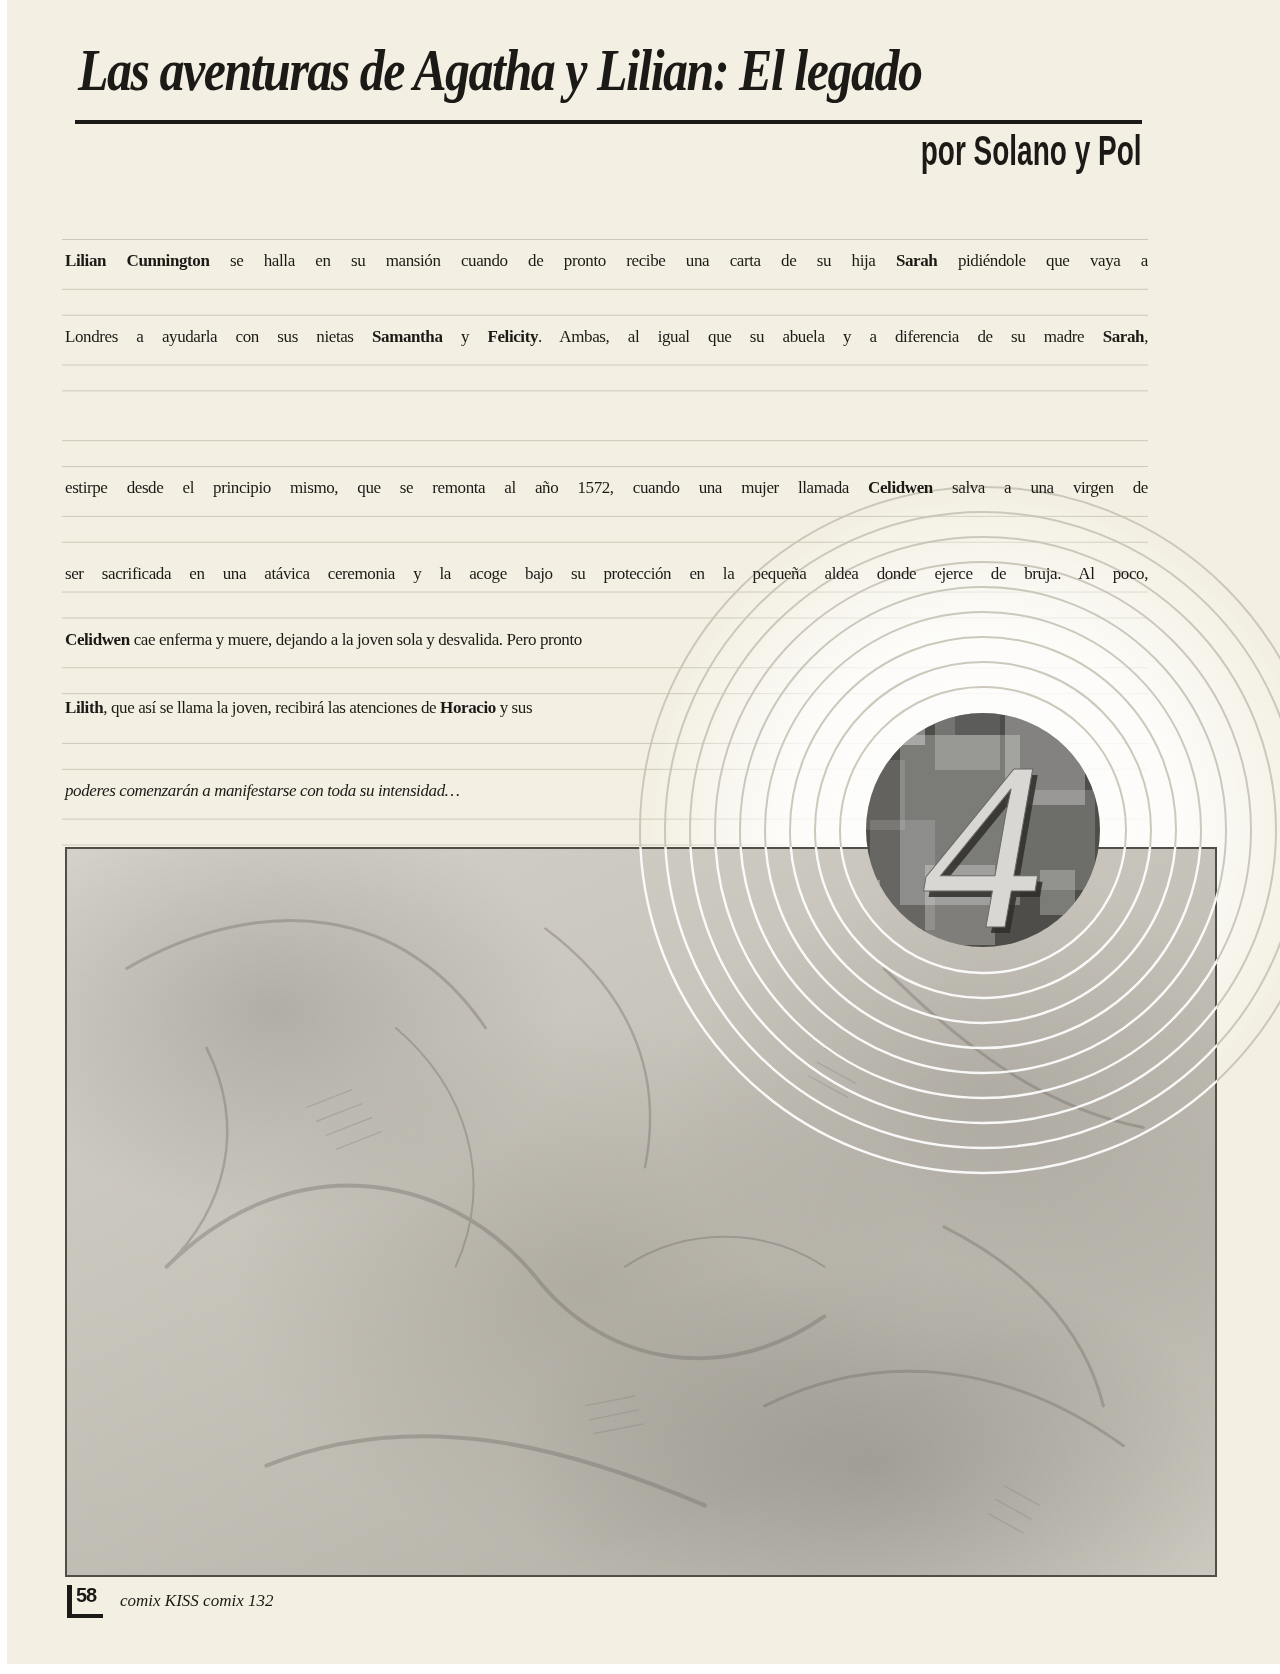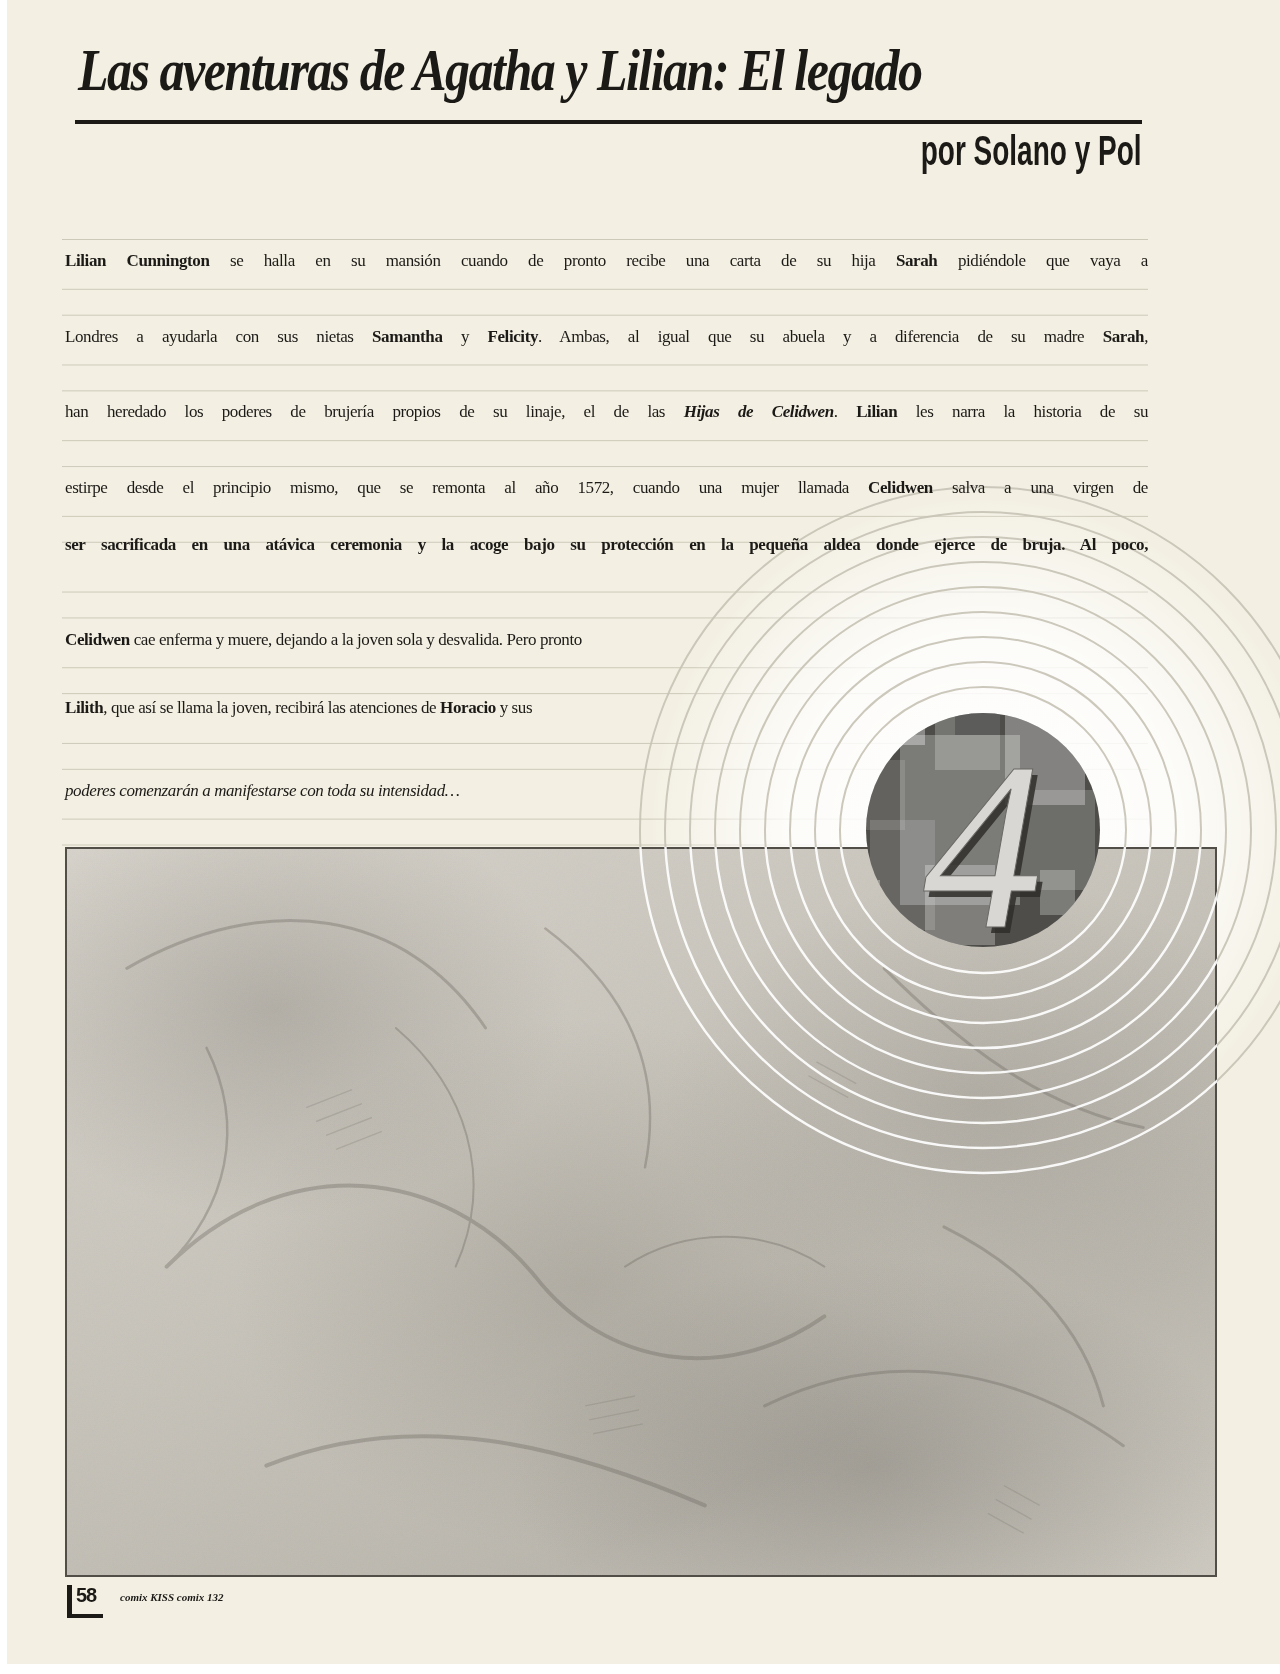--- a/index.html
+++ b/index.html
@@ -70,21 +70,21 @@
 
   
   .pageno-bar{position:absolute; left:67px; top:1585px; width:5px; height:32px; background:var(--ink,#1c1a17);}
   .pageno-underline{position:absolute; left:67px; top:1614px; width:36px; height:4px; background:var(--ink,#1c1a17);}
   .pageno{
     position:absolute; left:76px; top:1584px;
     font-family:"Liberation Sans", sans-serif; font-weight:bold; font-size:20px; letter-spacing:-1px;
   }
   .magazine{
     position:absolute; left:120px; top:1591px;
-    font-style:italic; font-weight:700; font-size:11px; letter-spacing:0px;
+    font-style:italic; font-weight:400; font-size:17px; letter-spacing:0px;
   }
 </style>
 </head>
 <body>
 
 <div class="page">
 
   <div class="ruled"></div>
 
   <div class="glow"></div>
@@ -148,23 +148,22 @@
         <circle cx="423" cy="400" r="268"></circle>
       <circle cx="423" cy="400" r="293"></circle>
         <circle cx="423" cy="400" r="318"></circle>
       <circle cx="423" cy="400" r="343"></circle>
     </g>
   </svg>
 
   <div class="intro">
       <div class="intro-line jl" style="top: 246px;"><span class="b">Lilian Cunnington</span><span> se halla en su mansión cuando de pronto recibe una carta de su hija </span><span class="b">Sarah</span><span> pidiéndole que vaya a</span></div>
       <div class="intro-line jl" style="top: 321.7px;"><span>Londres a ayudarla con sus nietas </span><span class="b">Samantha</span><span> y </span><span class="b">Felicity</span><span>. Ambas, al igual que su abuela y a diferencia de su madre </span><span class="b">Sarah</span><span>,</span></div>
-      <div class="intro-line jl" style="top: 397.4px;"><span>han heredado los poderes de brujería propios de su linaje, el de las </span><span class="b i">Hijas de Celidwen</span><span>. </span><span class="b">Lilian</span><span> les narra la historia de su</span></div>
       <div class="intro-line jl" style="top: 473.1px;"><span>estirpe desde el principio mismo, que se remonta al año 1572, cuando una mujer llamada </span><span class="b">Celidwen</span><span> salva a una virgen de</span></div>
-      <div class="intro-line jl" style="top: 530px; font-weight: bold;"><span>ser sacrificada en una atávica ceremonia y la acoge bajo su protección en la pequeña aldea donde ejerce de bruja. Al poco,</span></div>
+      <div class="intro-line jl" style="top: 559px;"><span>ser sacrificada en una atávica ceremonia y la acoge bajo su protección en la pequeña aldea donde ejerce de bruja. Al poco,</span></div>
       <div class="intro-line" style="top: 624.5px;"><span class="b">Celidwen</span><span> cae enferma y muere, dejando a la joven sola y desvalida. Pero pronto</span></div>
       <div class="intro-line" style="top: 693px;"><span class="b">Lilith</span><span>, que así se llama la joven, recibirá las atenciones de </span><span class="b">Horacio</span><span> y sus</span></div>
       <div class="intro-line" style="top: 775.9px; font-style: italic;"><span>poderes comenzarán a manifestarse con toda su intensidad…</span></div>
     </div>
 
   <svg class="badge-svg" viewBox="0 0 290 290">
     <defs>
       <clipPath id="clipCircle">
           <circle cx="143" cy="140" r="117"></circle>
         </clipPath>

